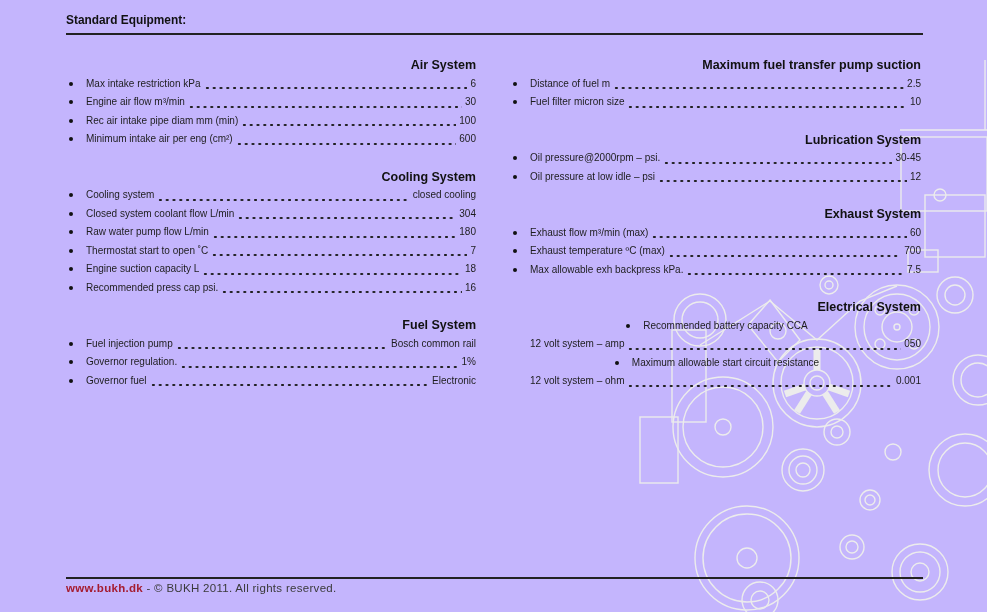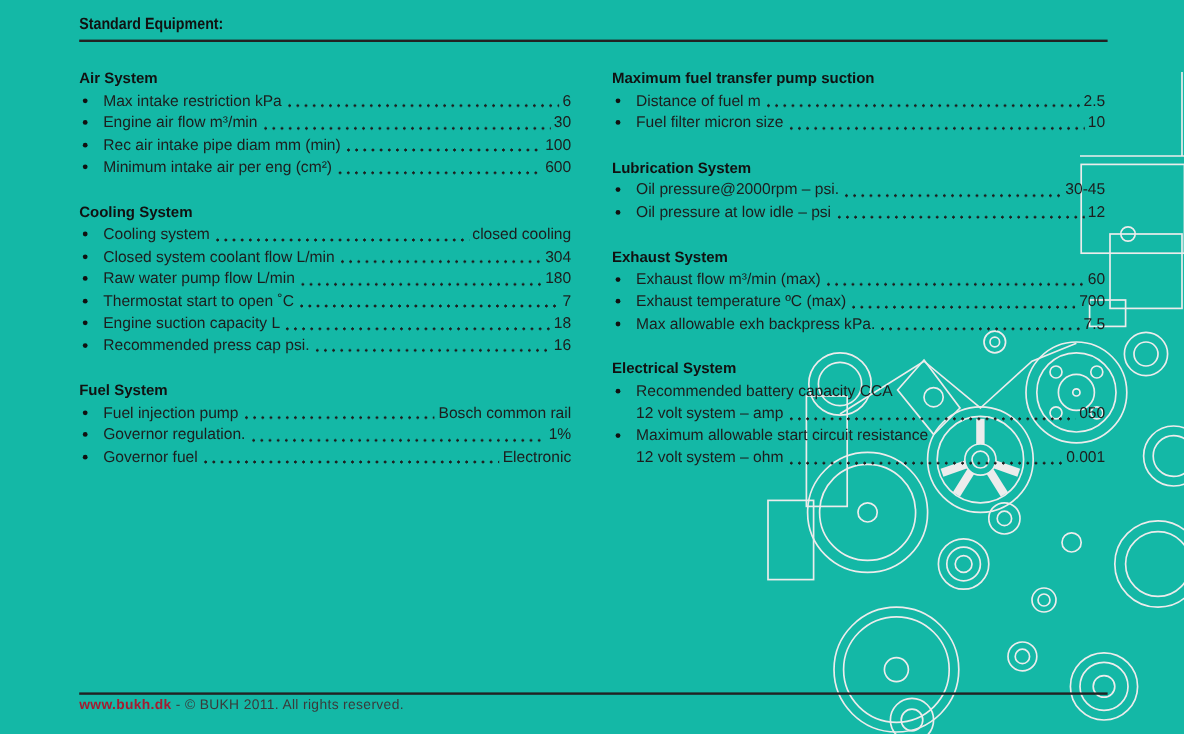--- a/index.html
+++ b/index.html
@@ -1,39 +1,39 @@
 <!DOCTYPE html>
 <html><head>
 <meta charset="utf-8">
 <style>
   html,body { margin:0; padding:0; background:#ffffff; }
   .page {
-    position:relative; width:987px; height:612px; background:#14b8a6;
+    position:relative; width:987px; height:612px; background:#c4b5fd;
     overflow:hidden; font-family:"Liberation Sans", sans-serif; color:#1d1d1d;
   }
   .watermark { position:absolute; left:607px; top:55px; width:380px; height:557px; z-index:0; }
   .content { position:relative; z-index:1; }
 
   .page-title {
     position:absolute; left:66px; top:12px; margin:0;
     font-size:13.5px; font-weight:bold; color:#111;
     transform:scaleX(0.88); transform-origin:left top; white-space:nowrap;
   }
   .rule { position:absolute; left:66px; width:857px; height:0; border-top:2px solid #222; }
   .header-rule { top:33px; }
   .footer-rule { top:577px; }
 
   .columns { position:absolute; left:66px; top:56px; display:flex; }
   .col-left  { width:410px; margin-right:34px; }
   .col-right { width:411px; }
 
   .spec-section { margin:0 0 19px 0; }
-  .sec-heading { margin:0; font-size:12.5px; font-weight:bold; color:#111; line-height:18.5px; white-space:nowrap; }
+  .sec-heading { margin:0; font-size:12.5px; font-weight:bold; color:#111; line-height:18.5px; white-space:nowrap;text-align:right; }
   .sec-items { list-style:none; margin:0; padding:0; }
-  .spec-item { display:flex; align-items:stretch; font-size:13px; line-height:18.5px; }
+  .spec-item { display:flex; align-items:stretch; font-size:10px; line-height:18.5px;justify-content:center; }
   .bullet { flex:0 0 20px; position:relative; }
   .bullet::after {
     content:""; position:absolute; left:3px; top:7px;
     width:4px; height:4px; border-radius:50%; background:#111;
   }
   .bullet.hidden::after { display:none; }
   .label { flex:0 0 auto; white-space:nowrap; }
   .dots {
     flex:1 1 auto; min-width:10px; margin:0 3px;
     background-image:radial-gradient(circle, #1d1d1d 1.05px, rgba(0,0,0,0) 1.35px);

